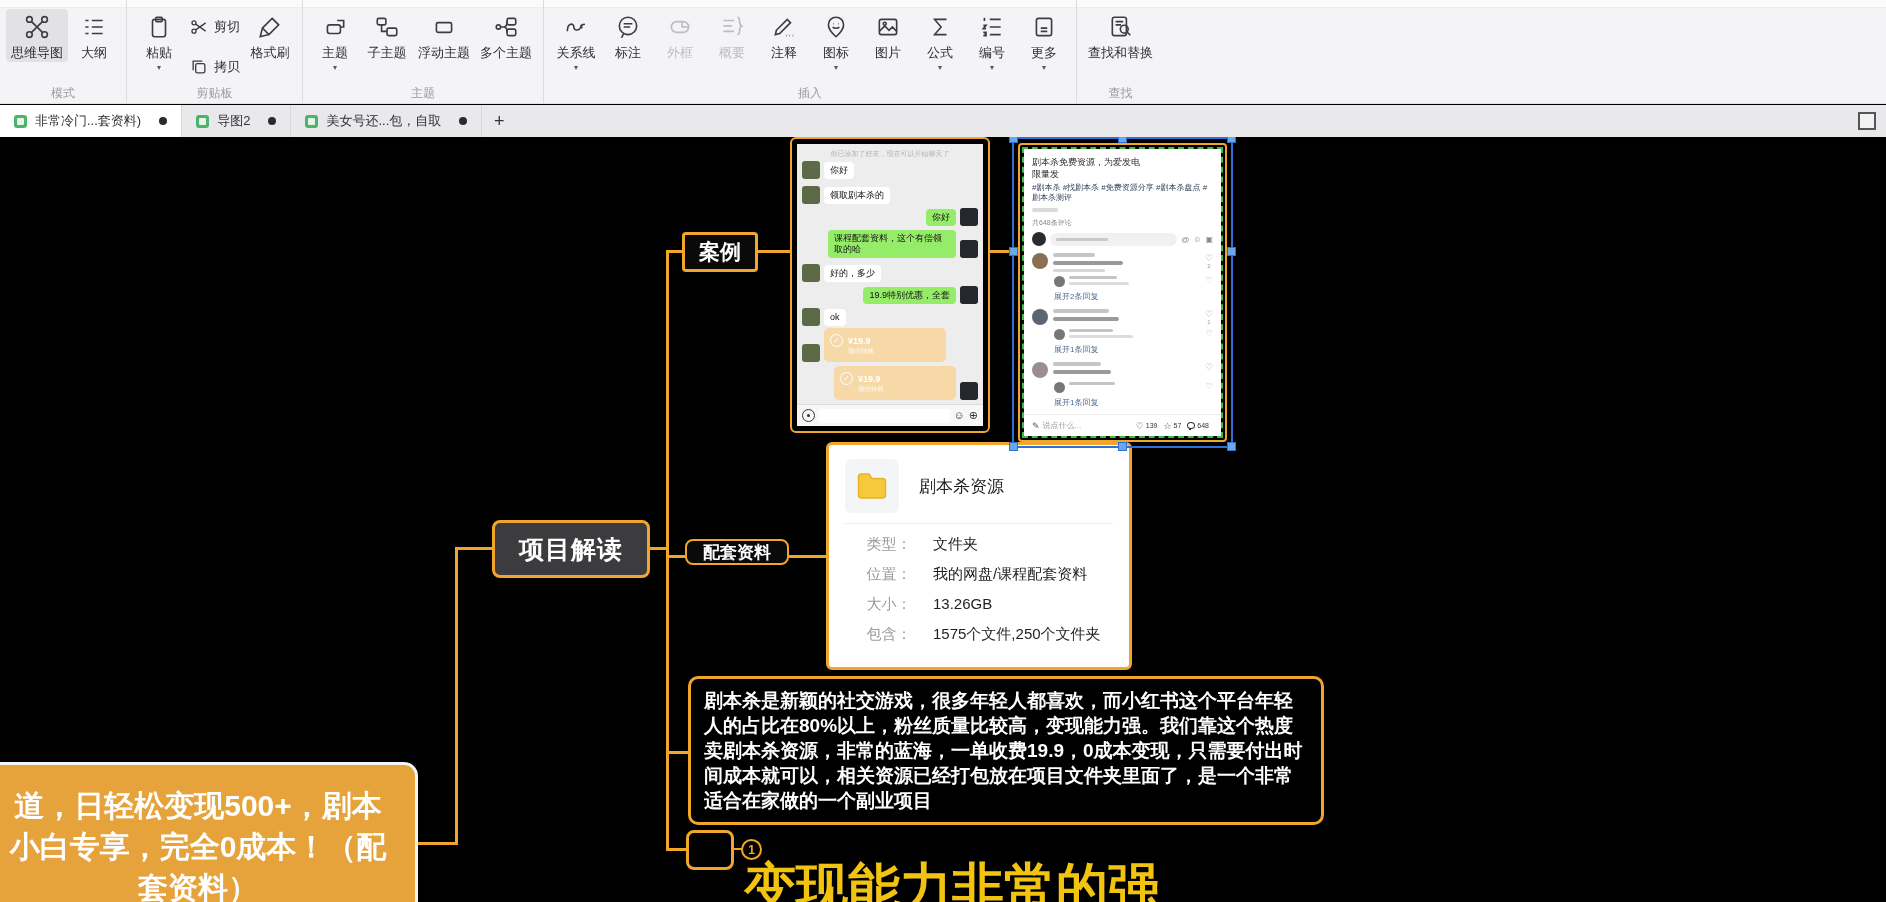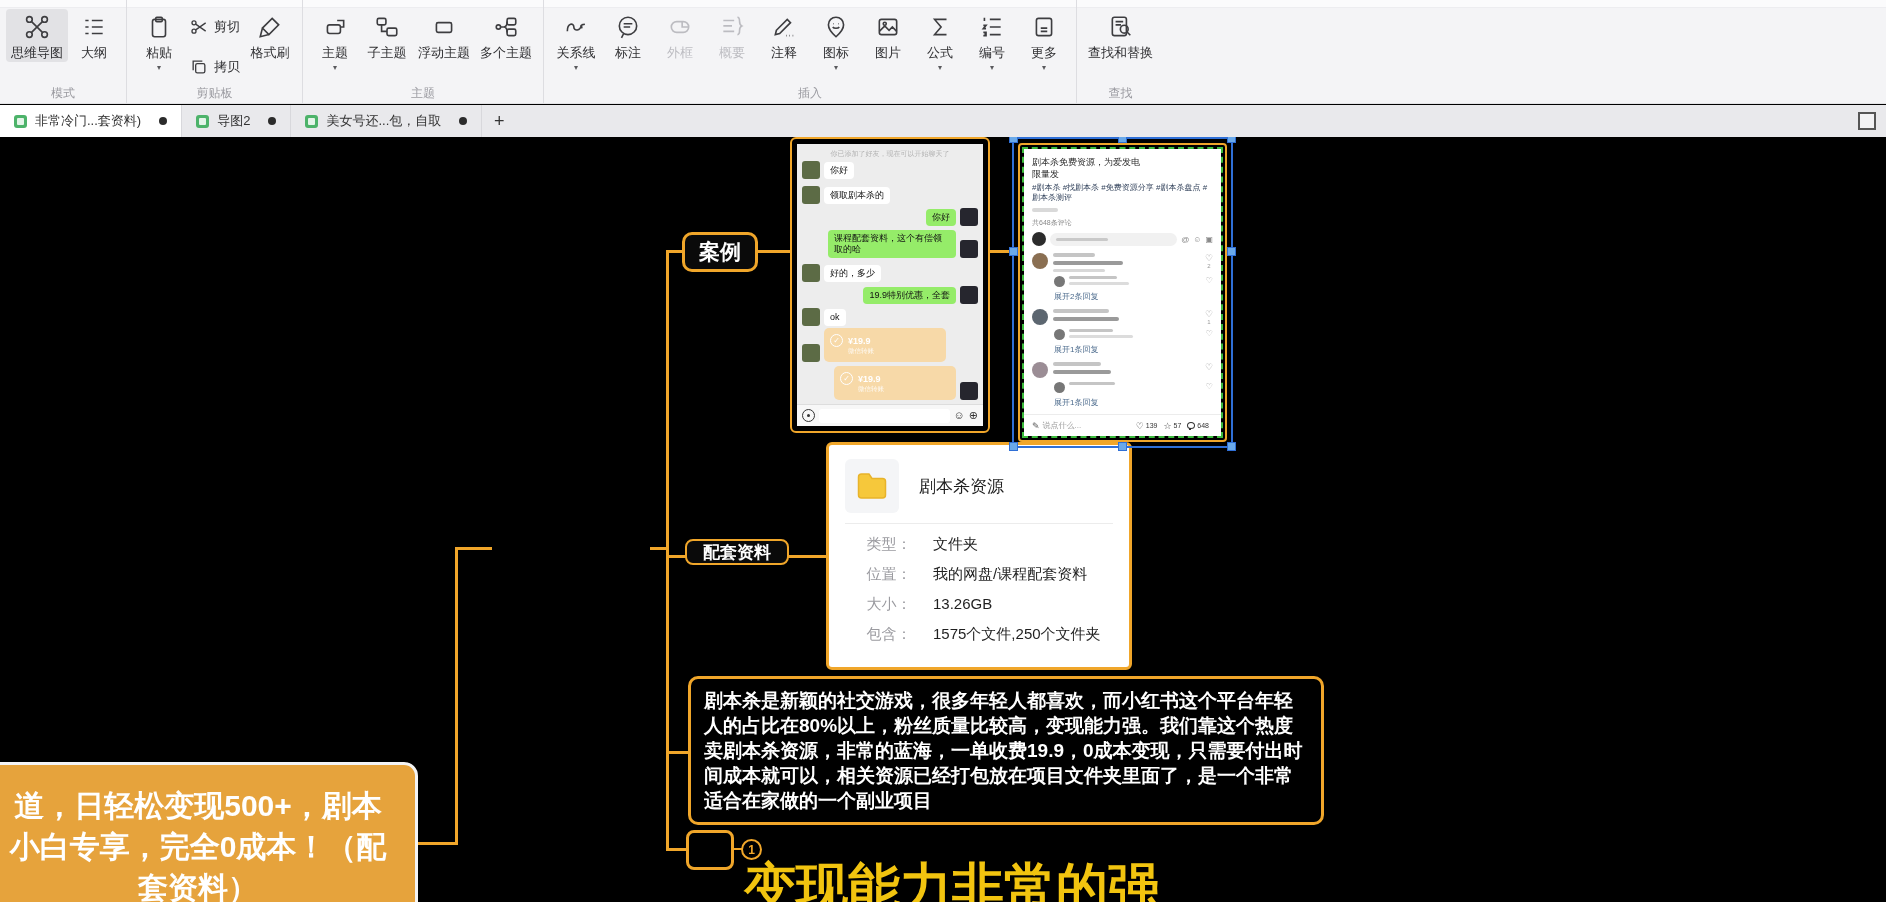--- a/index.html
+++ b/index.html
@@ -40,21 +40,21 @@
   .newtab { width:34px; display:flex; align-items:center; justify-content:center; font-size:18px; color:#333; cursor:default; }
   .tspacer { flex:1; }
   .winbox { width:18px; height:18px; border:2px solid #555; background:#f2f2f4; align-self:center; margin-right:10px; }
 
   
   #canvas { position:absolute; left:0; top:137px; width:1886px; height:765px; background:#000; overflow:hidden; }
   .ln { position:absolute; background:#f0a62a; z-index:1; }
 
   .topic { position:absolute; display:flex; align-items:center; justify-content:center;
     color:#fff; font-weight:bold; z-index:2; }
-  #n-case { left:682px; top:95px; width:76px; height:40px; background:#0a0a0a; border:3px solid #f0a62a; border-radius:10px; font-size:21px;text-align:right; }
+  #n-case { left:682px; top:95px; width:76px; height:40px; background:#0a0a0a; border:3px solid #f0a62a; border-radius:4px; font-size:21px;text-align:right; }
   #n-project { left:492px; top:383px; width:158px; height:58px; background:#3c3c3e; border:3px solid #f0a62a; border-radius:8px; font-size:25px; letter-spacing:1px; }
   #n-materials { left:685px; top:402px; width:104px; height:26px; background:#0a0a0a; border:2.5px solid #f0a62a; border-radius:8px; font-size:17px; }
   #n-desc { left:688px; top:539px; width:636px; background:#000; border:3px solid #f0a62a; border-radius:10px;
     color:#fff; font-weight:bold; font-size:19px; line-height:25px; padding:9px 13px; z-index:2; position:absolute; }
   #n-small { left:686px; top:693px; width:48px; height:40px; background:#000; border:3px solid #f0a62a; border-radius:8px; position:absolute; z-index:2; }
   #n-badge { left:741px; top:702px; width:21px; height:21px; border:2px solid #f0a62a; border-radius:50%; color:#f0a62a;
     font-size:12px; font-weight:bold; display:flex; align-items:center; justify-content:center; position:absolute; background:#000; z-index:2; }
   #n-bigtext { left:744px; top:716px; position:absolute; color:#f2c40f; font-size:52px; font-weight:800; white-space:nowrap; z-index:2; }
   #n-root { left:-22px; top:625px; width:440px; height:178px; background:#e6a33c; border:3px solid #f4f4f4; border-radius:14px;
     color:#fff; font-weight:bold; font-size:30px; line-height:41px; text-align:center; white-space:pre-line;
@@ -429,20 +429,21 @@
     <div class="ln" style="left:666px;top:113px;width:3px;height:600px"></div>
     <div class="ln" style="left:666px;top:113px;width:18px;height:3px"></div>
     <div class="ln" style="left:666px;top:418px;width:21px;height:3px"></div>
     <div class="ln" style="left:666px;top:614px;width:24px;height:3px"></div>
     <div class="ln" style="left:666px;top:711px;width:22px;height:3px"></div>
     <div class="ln" style="left:757px;top:113px;width:261px;height:3px"></div>
     <div class="ln" style="left:788px;top:418px;width:38px;height:3px"></div>
     <div class="ln" style="left:734px;top:711px;width:8px;height:2px"></div>
 
     <div class="topic" id="n-case">案例</div>
+    <div class="topic" id="n-project">项目解读</div>
     <div class="topic" id="n-materials">配套资料</div>
     <div id="n-desc">剧本杀是新颖的社交游戏，很多年轻人都喜欢，而小红书这个平台年轻人的占比在80%以上，粉丝质量比较高，变现能力强。我们靠这个热度卖剧本杀资源，非常的蓝海，一单收费19.9，0成本变现，只需要付出时间成本就可以，相关资源已经打包放在项目文件夹里面了，是一个非常适合在家做的一个副业项目</div>
     <div id="n-small"></div>
     <div id="n-badge">1</div>
     <div id="n-bigtext">变现能力非常的强</div>
     <div id="n-root">道，日轻松变现500+，剧本
 小白专享，完全0成本！（配
 套资料）</div>
 
     <div id="chatframe">

